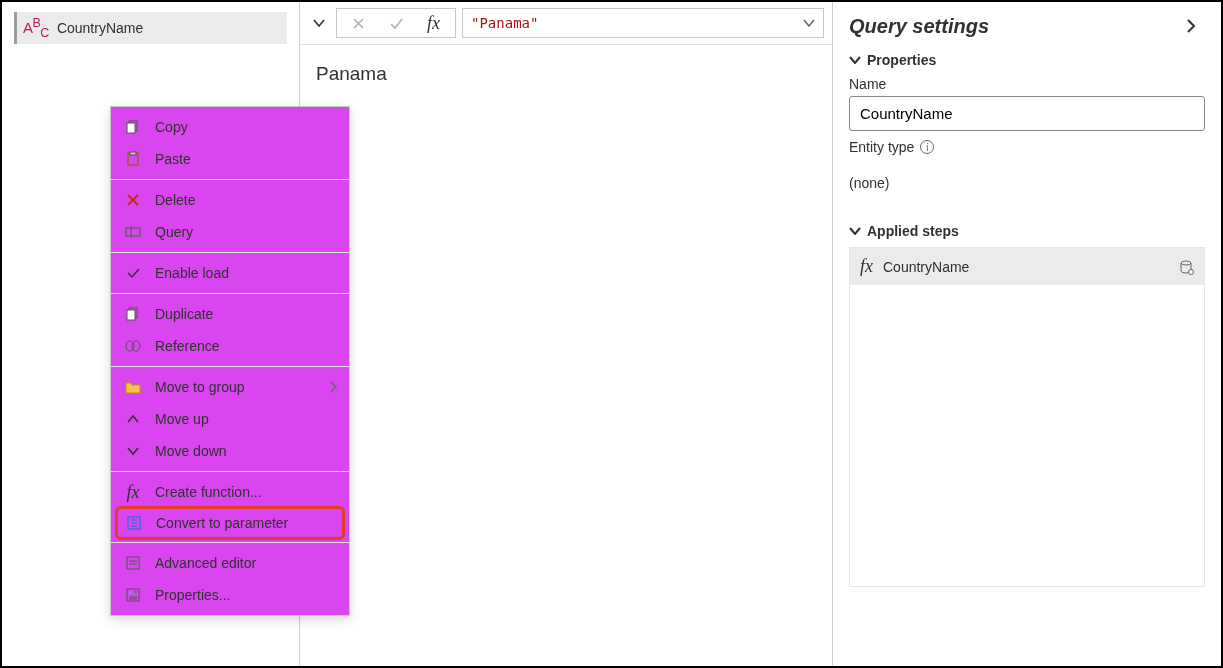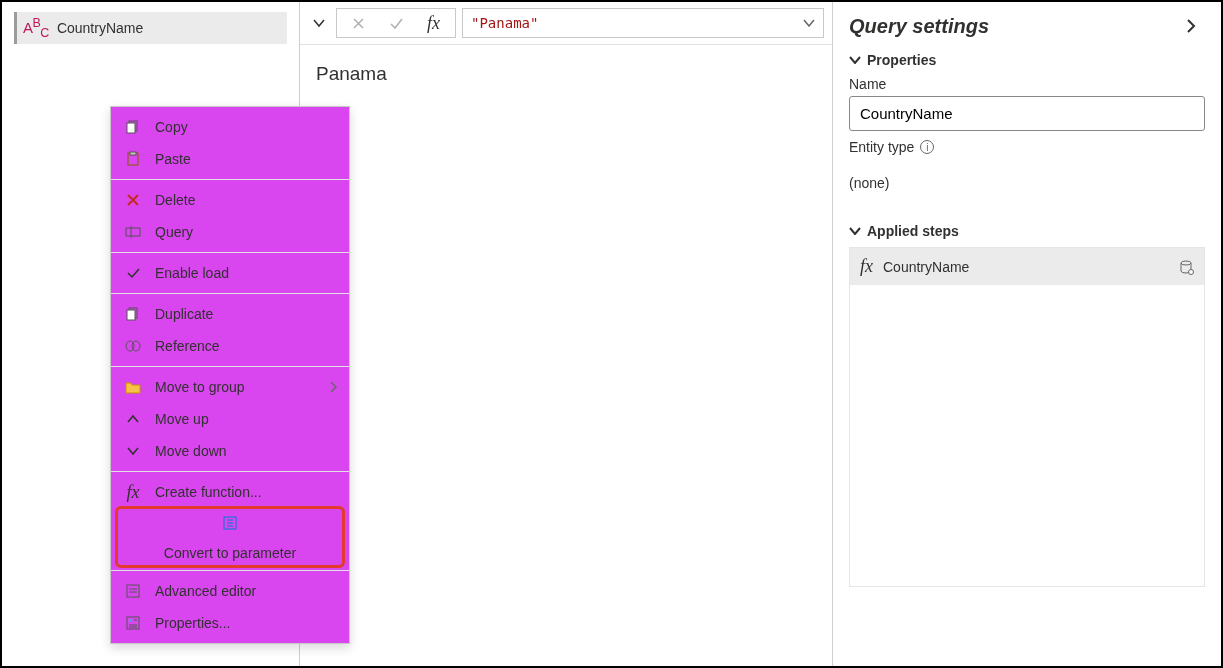--- a/index.html
+++ b/index.html
@@ -82,21 +82,20 @@
   .menu-sep {
     height: 1px;
     background: #e1e1e1;
     margin: 4px 0;
   }
   .menu-highlight {
     border: 3px solid #e23b2e;
     border-radius: 6px;
     margin: -2px 4px;
     padding: 4px 6px;
-    flex-direction: column;
   }
   .submenu-arrow {
     margin-left: auto;
     color: #666;
   }
   
   .center-pane {
     flex: 1;
     display: flex;
     flex-direction: column;

